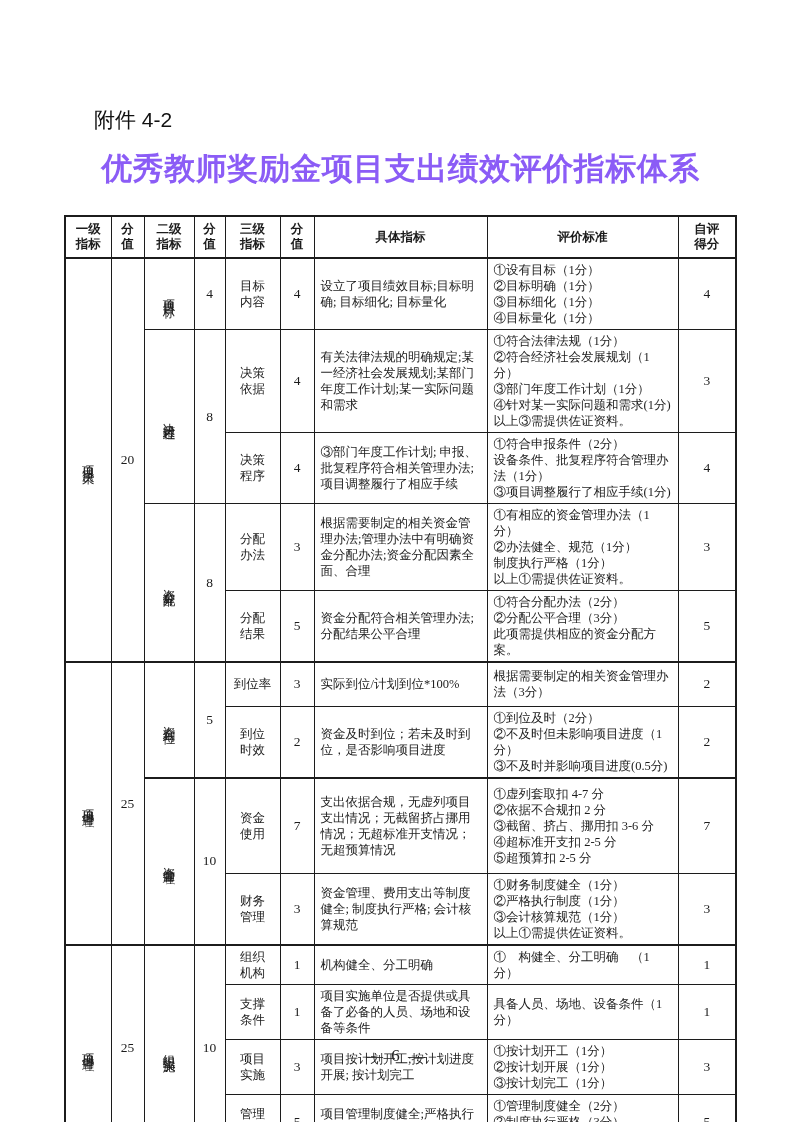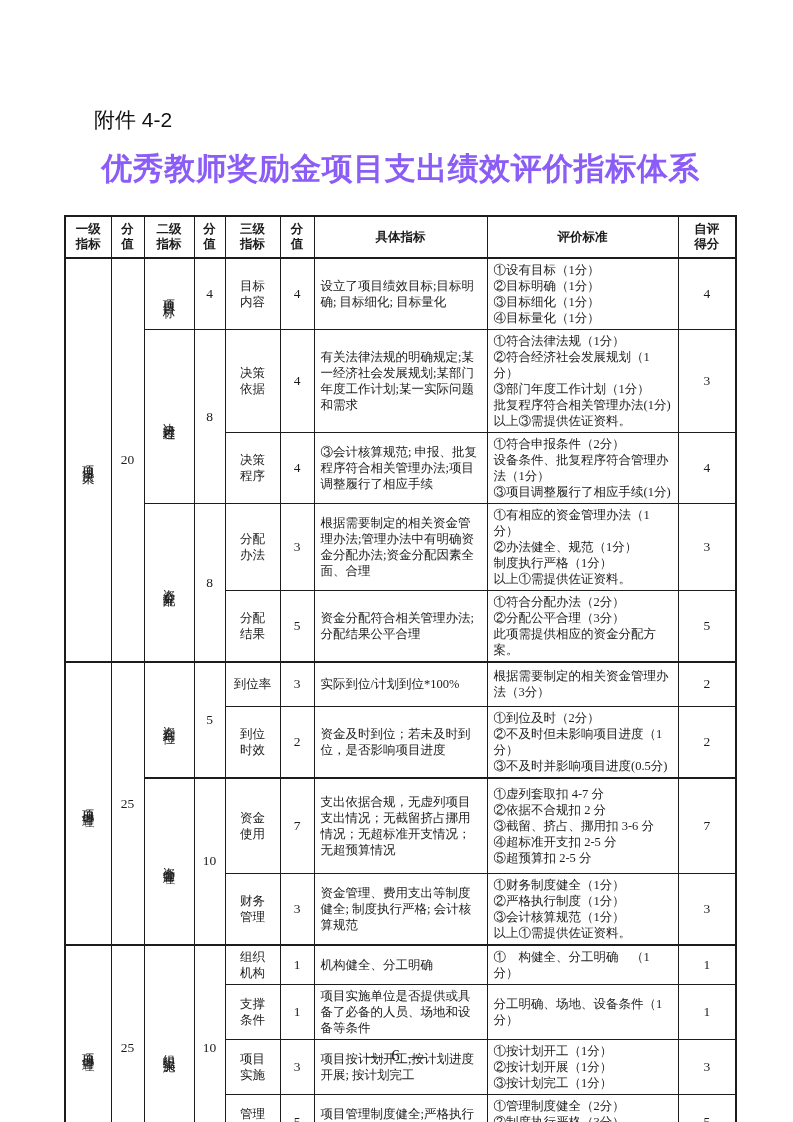--- a/index.html
+++ b/index.html
@@ -133,29 +133,29 @@
       <tr style="height:78px">
         <td rowspan="2"><span class="vspan">决策过程</span></td>
         <td rowspan="2" class="num">8</td>
         <td class="pre">决策
 依据</td>
         <td class="num">4</td>
         <td class="spec">有关法律法规的明确规定;某一经济社会发展规划;某部门年度工作计划;某一实际问题和需求</td>
         <td class="std pre">①符合法律法规（1分）
 ②符合经济社会发展规划（1分）
 ③部门年度工作计划（1分）
-批复程序符合相关管理办法(1分)
+④针对某一实际问题和需求(1分)
 以上③需提供佐证资料。</td>
         <td class="num">3</td>
       </tr>
       <tr style="height:62px">
         <td class="pre">决策
 程序</td>
         <td class="num">4</td>
-        <td class="spec">③会计核算规范; 申报、批复程序符合相关管理办法;项目调整履行了相应手续</td>
+        <td class="spec">③部门年度工作计划; 申报、批复程序符合相关管理办法;项目调整履行了相应手续</td>
         <td class="std pre">①符合申报条件（2分）
 设备条件、批复程序符合管理办法（1分）
 ③项目调整履行了相应手续(1分)</td>
         <td class="num">4</td>
       </tr>
       <tr style="height:66px">
         <td rowspan="2"><span class="vspan">资金分配</span></td>
         <td rowspan="2" class="num">8</td>
         <td class="pre">分配
 办法</td>
@@ -233,21 +233,21 @@
         <td class="num">1</td>
         <td class="spec">机构健全、分工明确</td>
         <td class="std pre">①　构健全、分工明确　（1分）</td>
         <td class="num">1</td>
       </tr>
       <tr style="height:54px">
         <td class="pre">支撑
 条件</td>
         <td class="num">1</td>
         <td class="spec">项目实施单位是否提供或具备了必备的人员、场地和设备等条件</td>
-        <td class="std pre">分工明确、场地、设备条件（1分）</td>
+        <td class="std pre">具备人员、场地、设备条件（1分）</td>
         <td class="num">1</td>
       </tr>
       <tr style="height:50px">
         <td class="pre">项目
 实施</td>
         <td class="num">3</td>
         <td class="spec">项目按计划开工;按计划进度开展; 按计划完工</td>
         <td class="std pre">①按计划开工（1分）
 ②按计划开展（1分）
 ③按计划完工（1分）</td>

